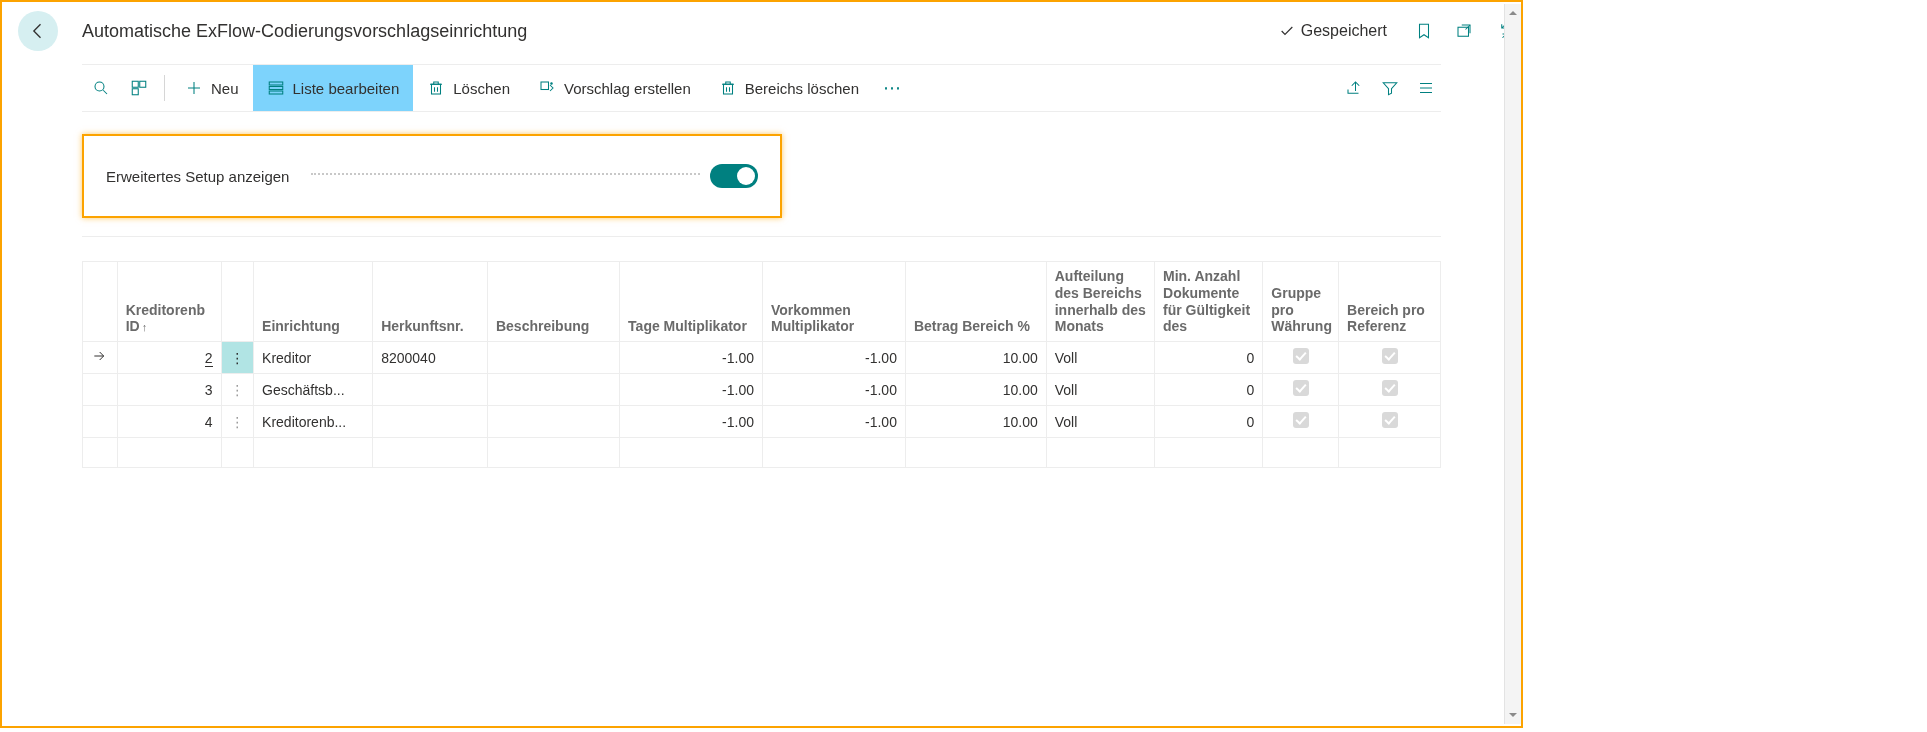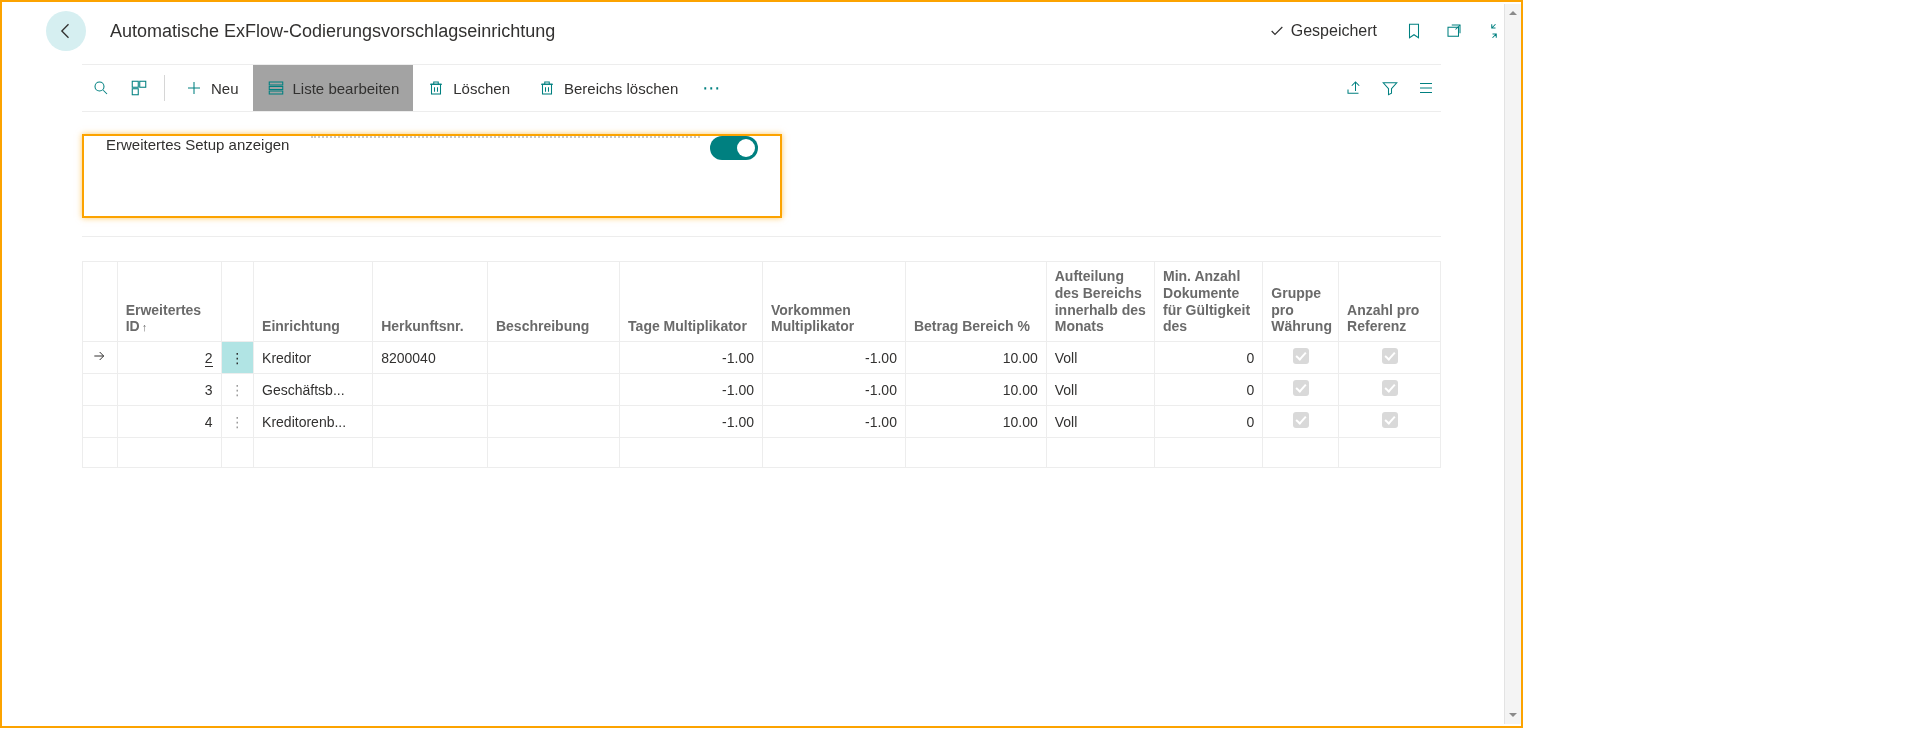--- a/index.html
+++ b/index.html
@@ -23,22 +23,21 @@
     width:1523px;
     height:728px;
     box-sizing:border-box;
     padding:0;
   }
 
   
   .header {
     display:flex; align-items:center;
     height:58px;
-    padding:0 18px 0 16px;
-    margin-left:28px;
+    padding:0 8px 0 16px;
   }
   .back-btn {
     width:40px; height:40px; border-radius:50%;
     background:#d6eff1;
     display:flex; align-items:center; justify-content:center;
     margin-right:24px;
     cursor:pointer;
   }
   .back-btn svg { width:20px; height:20px; stroke:#323130; }
   .page-title { font-size:18px; font-weight:400; flex:0 0 auto; }
@@ -59,41 +58,41 @@
   .tb-item {
     display:flex; align-items:center; gap:8px;
     padding:0 14px;
     font-size:15px;
     color:#323130;
     cursor:pointer;
     white-space:nowrap;
   }
   .tb-item svg { width:18px; height:18px; stroke:var(--teal); fill:none; stroke-width:1.4;}
   .tb-item.icon-only { padding:0 10px; }
-  .tb-item.active { background:#a3a3a3; }
+  .tb-item.active { background:#7dd3fc; }
   .tb-sep {
     width:1px; background:var(--border);
     margin:10px 6px;
   }
   .tb-more { display:flex; align-items:center; padding:0 10px; cursor:pointer; color:var(--teal);}
   .tb-more-dots { letter-spacing:2px; font-size:18px; color:var(--teal);}
   .toolbar-spacer{ flex:1 1 auto; }
   .tb-right { display:flex; align-items:center; gap:18px; padding-right:6px;}
   .tb-right span { display:inline-flex; cursor:pointer;}
   .tb-right svg { width:18px; height:18px; stroke:var(--teal); fill:none; stroke-width:1.4;}
 
   
   .toggle-panel {
     margin:22px 80px 18px 80px;
     border:2px solid var(--highlight);
     box-shadow:0 0 6px rgba(252,163,0,.6);
     width:700px;
     height:84px;
     box-sizing:border-box;
-    display:flex; 
+    display:flex; align-items:center;
     padding:0 22px;
   }
   .toggle-label { font-size:15px; }
   .dots-line {
     flex:1 1 auto;
     border-bottom:2px dotted #c8c8c8;
     margin:0 10px 4px 22px;
     height:0;
   }
   .switch {
@@ -253,20 +252,28 @@
       <span>Liste bearbeiten</span>
     </div>
     <div class="tb-item">
       <svg viewBox="0 0 24 24">
           <path d="M4 7h16"></path>
           <path d="M9 7V4h6v3"></path>
           <rect x="6" y="7" width="12" height="13"></rect>
           <path d="M10 11v6M14 11v6"></path>
         </svg>
       <span>Löschen</span>
+    </div>
+    <div class="tb-item">
+      <svg viewBox="0 0 24 24">
+          <rect x="4" y="4" width="10" height="10"></rect>
+          <path d="M16 8l4 4-4 4"></path>
+          <circle cx="18" cy="6" r="1" fill="var(--teal)"></circle>
+        </svg>
+      <span>Vorschlag erstellen</span>
     </div>
     <div class="tb-item">
       <svg viewBox="0 0 24 24">
           <path d="M4 7h16"></path>
           <path d="M9 7V4h6v3"></path>
           <rect x="6" y="7" width="12" height="13"></rect>
           <path d="M10 11v6M14 11v6"></path>
         </svg>
       <span>Bereichs löschen</span>
     </div>
@@ -317,33 +324,33 @@
           <col class="col-pct">
         <col class="col-mon">
           <col class="col-min">
           <col class="col-chk">
           <col class="col-chk2">
       </colgroup>
       <thead>
         <tr>
           <th></th>
           <th class="right">
-            <span>Erweitertes ID</span><span class="sort-arrow">↑</span>
+            <span>Kreditorenb ID</span><span class="sort-arrow">↑</span>
           </th>
           <th></th>
           <th>Einrichtung</th>
           <th>Herkunftsnr.</th>
           <th>Beschreibung</th>
           <th class="right">Tage Multiplikator</th>
           <th class="right">Vorkommen Multiplikator</th>
           <th class="right">Betrag Bereich %</th>
           <th>Aufteilung des Bereichs innerhalb des Monats</th>
           <th class="right">Min. Anzahl Dokumente für Gültigkeit des</th>
           <th class="center">Gruppe pro Währung</th>
-          <th class="center">Anzahl pro Referenz</th>
+          <th class="center">Bereich pro Referenz</th>
         </tr>
       </thead>
       <tbody>
 
         <tr>
           <td class="sel-arrow"><svg viewBox="0 0 24 24">
                 <path d="M5 12h14M13 6l6 6-6 6"></path>
               </svg></td>
           <td class="right"><span class="id-link">2</span></td>
           <td class="row-menu">

